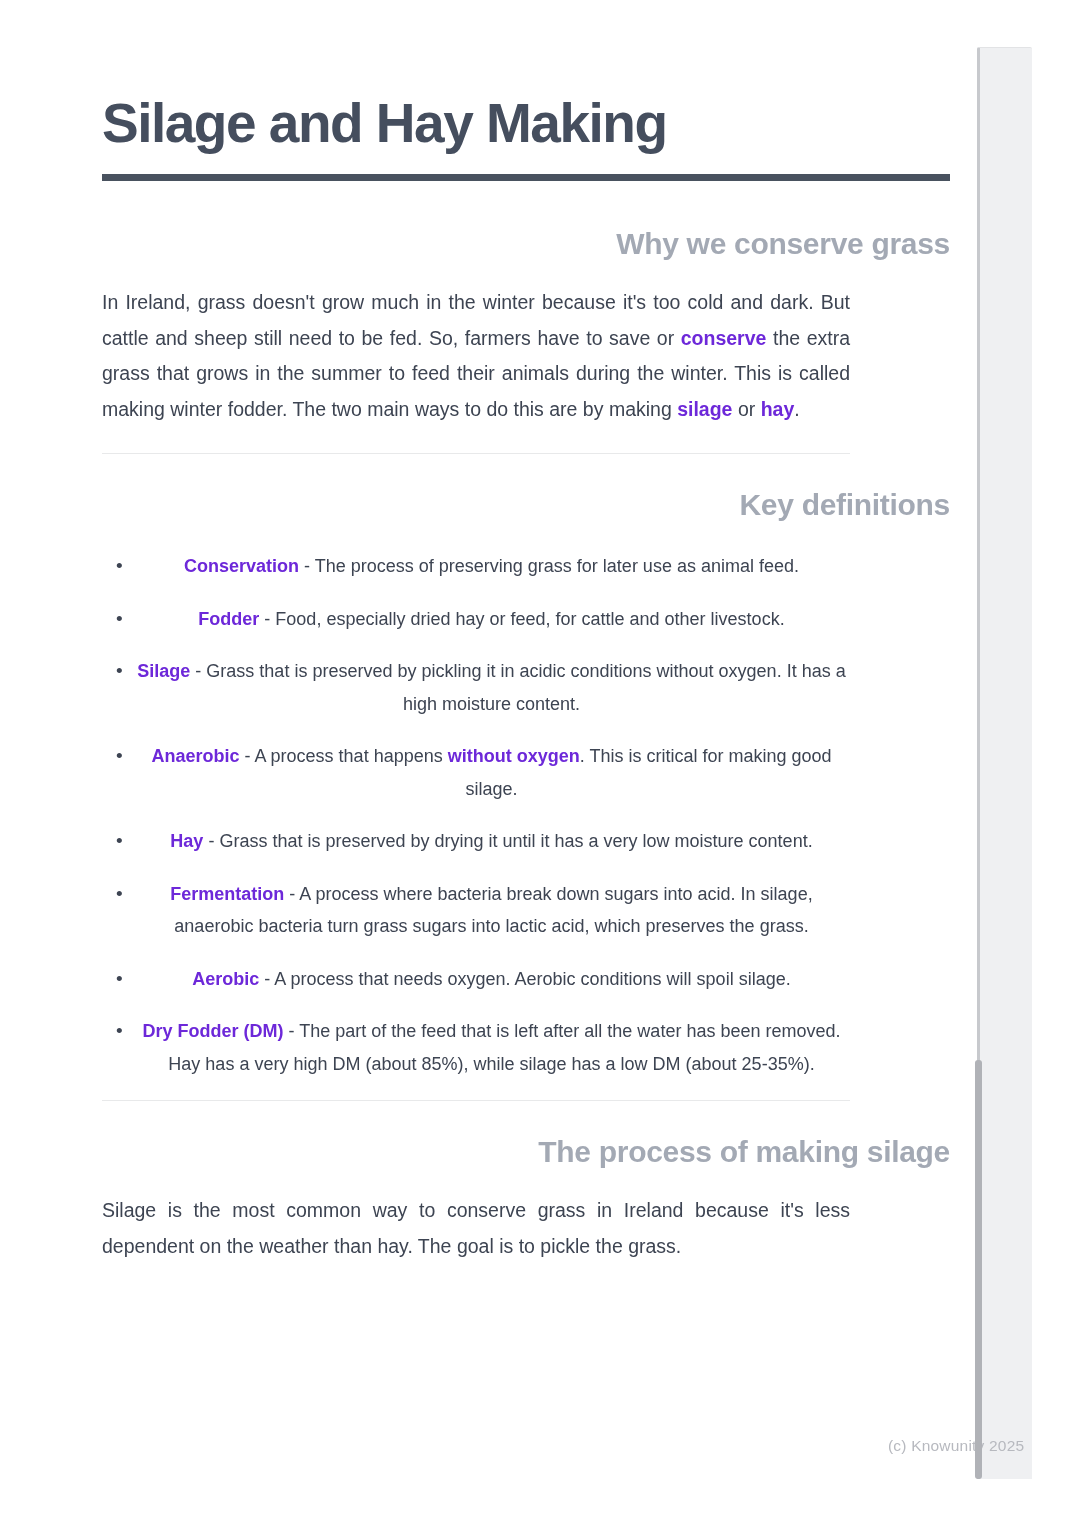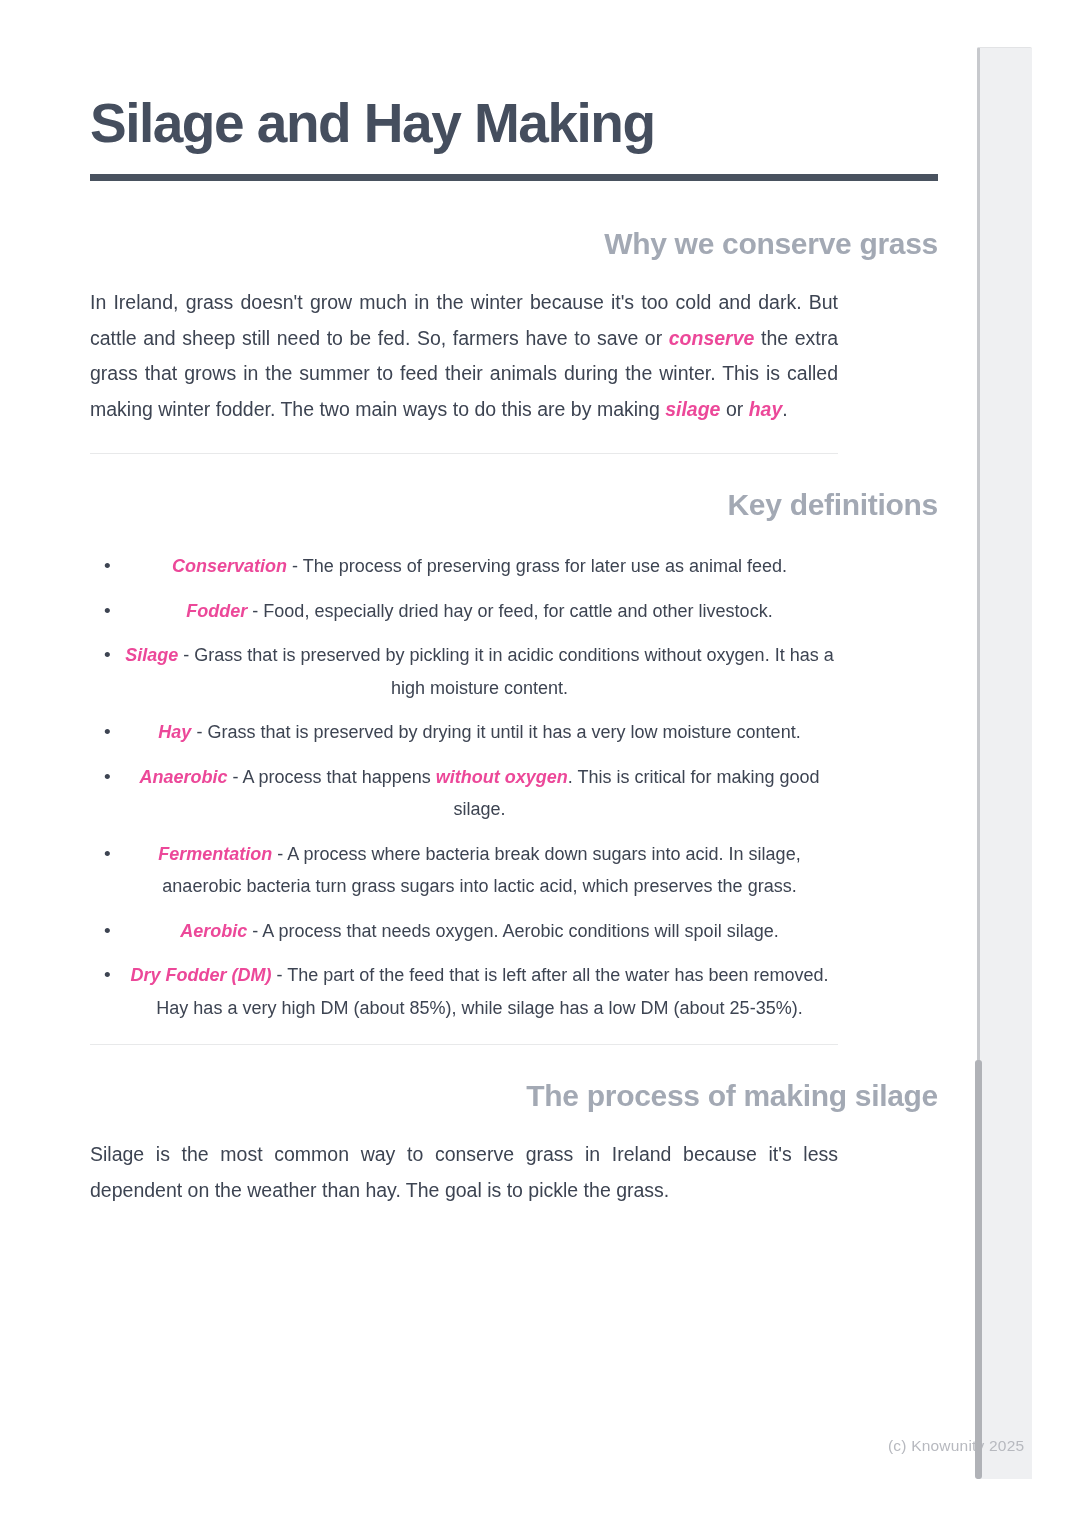--- a/index.html
+++ b/index.html
@@ -10,21 +10,21 @@
   body {
     width: 1080px;
     height: 1528px;
     position: relative;
     overflow: hidden;
     font-family: "Liberation Sans", sans-serif;
     -webkit-font-smoothing: antialiased;
   }
   .content {
     position: absolute;
-    left: 90px;
+    left: 102px;
     top: 0;
     width: 848px;
   }
   h1.doc-title {
     margin: 0;
     padding-top: 94px;
     font-size: 55px;
     line-height: 58px;
     font-weight: 800;
     letter-spacing: -1.5px;
@@ -51,22 +51,21 @@
   p.body-par {
     margin: 24px 0 0 0;
     width: 748px;
     font-size: 19.5px;
     line-height: 35.5px;
     color: #3d4452;
     text-align: justify;
   }
   .b {
     font-weight: 700;
-    color: #ec4899;
-    font-style: italic;
+    color: #6d28d9;
   }
   hr.divider {
     border: none;
     border-top: 1px solid #e8e9ea;
     width: 748px;
     margin: 26px 0 0 0;
   }
   hr.d2 { margin-top: 20px; }
   ul.def-list {
     margin: 28px 0 0 0;
@@ -74,21 +73,21 @@
     width: 711px;
     list-style: none;
   }
   ul.def-list li {
     position: relative;
     font-size: 18px;
     line-height: 32.5px;
     color: #3d4452;
     text-align: center;
   }
-  ul.def-list li + li { margin-top: 12px; }
+  ul.def-list li + li { margin-top: 20px; }
   ul.def-list li::before {
     content: "\2022";
     position: absolute;
     left: -20px;
     top: 0;
     font-size: 19px;
     color: #3d4452;
   }
   .watermark {
     position: absolute;
@@ -139,22 +138,22 @@
   </section>
 
   <hr class="divider d1">
 
   <section>
     <h2 class="section-heading s2">Key definitions</h2>
     <ul class="def-list">
         <li><span class="b">Conservation</span><span> - The process of preserving grass for later use as animal feed.</span></li>
         <li><span class="b">Fodder</span><span> - Food, especially dried hay or feed, for cattle and other livestock.</span></li>
         <li><span class="b">Silage</span><span> - Grass that is preserved by pickling it in acidic conditions without oxygen. It has a high moisture content.</span></li>
+        <li><span class="b">Anaerobic</span><span> - A process that happens </span><span class="b">without oxygen</span><span>. This is critical for making good silage.</span></li>
         <li><span class="b">Hay</span><span> - Grass that is preserved by drying it until it has a very low moisture content.</span></li>
-        <li><span class="b">Anaerobic</span><span> - A process that happens </span><span class="b">without oxygen</span><span>. This is critical for making good silage.</span></li>
         <li><span class="b">Fermentation</span><span> - A process where bacteria break down sugars into acid. In silage, anaerobic bacteria turn grass sugars into lactic acid, which preserves the grass.</span></li>
         <li><span class="b">Aerobic</span><span> - A process that needs oxygen. Aerobic conditions will spoil silage.</span></li>
         <li><span class="b">Dry Fodder (DM)</span><span> - The part of the feed that is left after all the water has been removed. Hay has a very high DM (about 85%), while silage has a low DM (about 25-35%).</span></li>
       </ul>
   </section>
 
   <hr class="divider d2">
 
   <section>
     <h2 class="section-heading s3">The process of making silage</h2>

